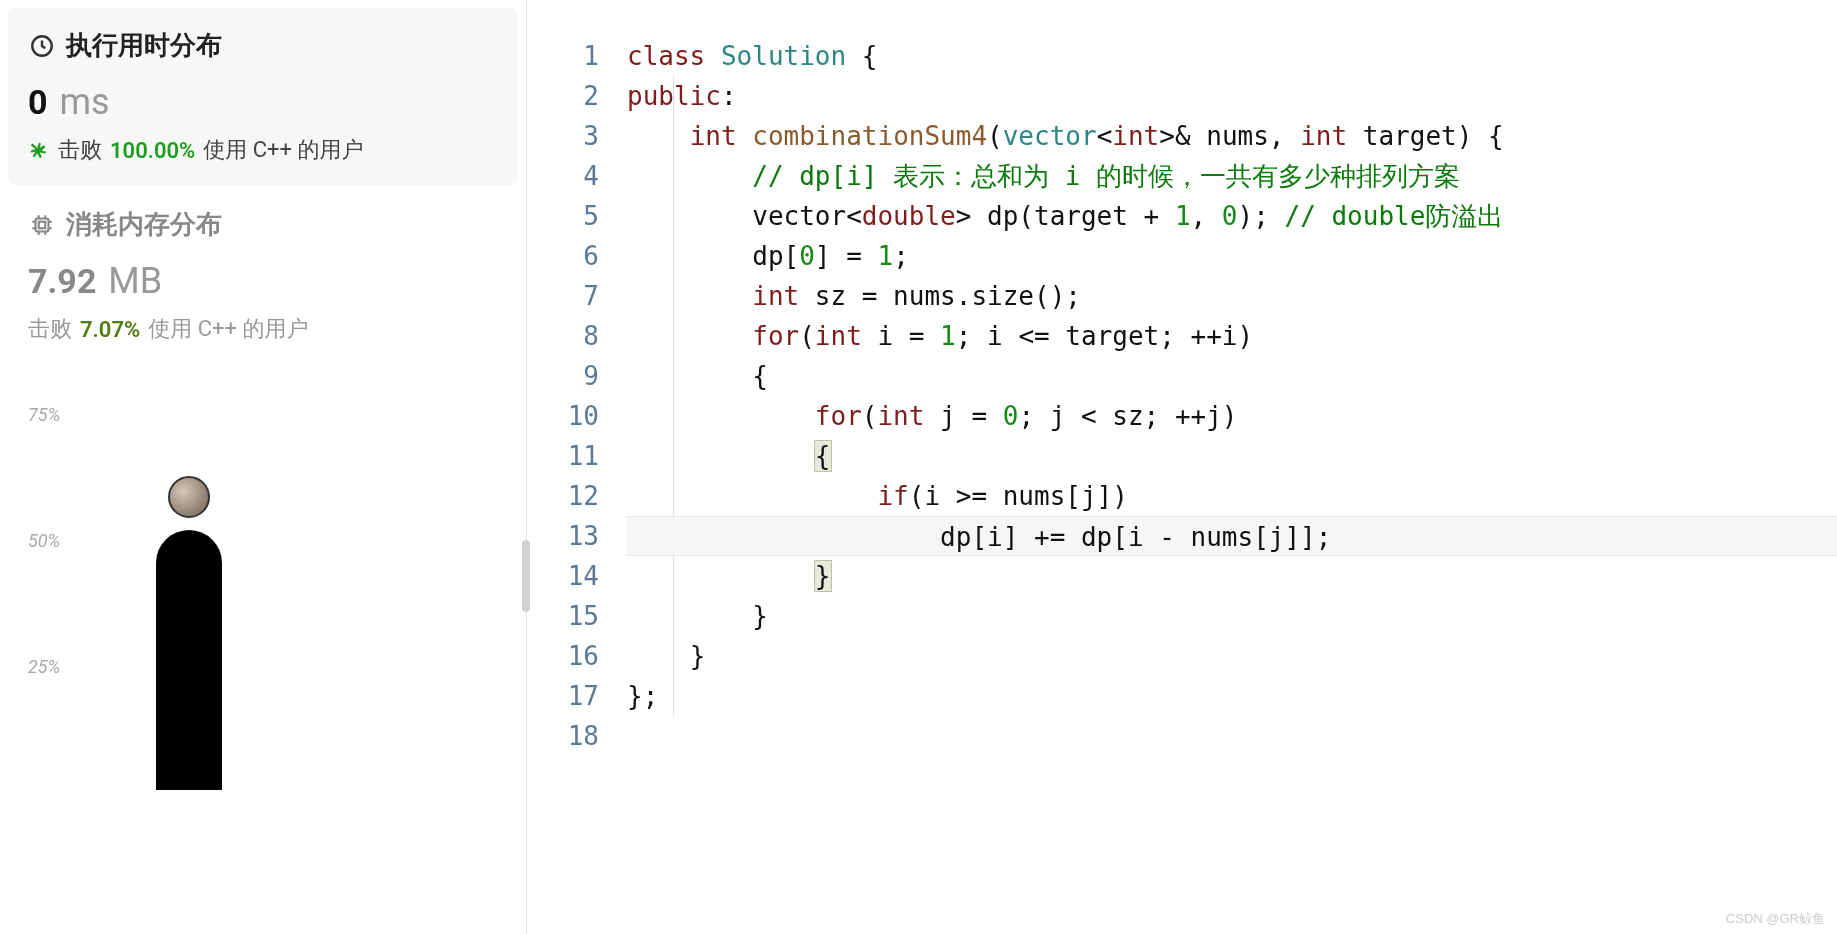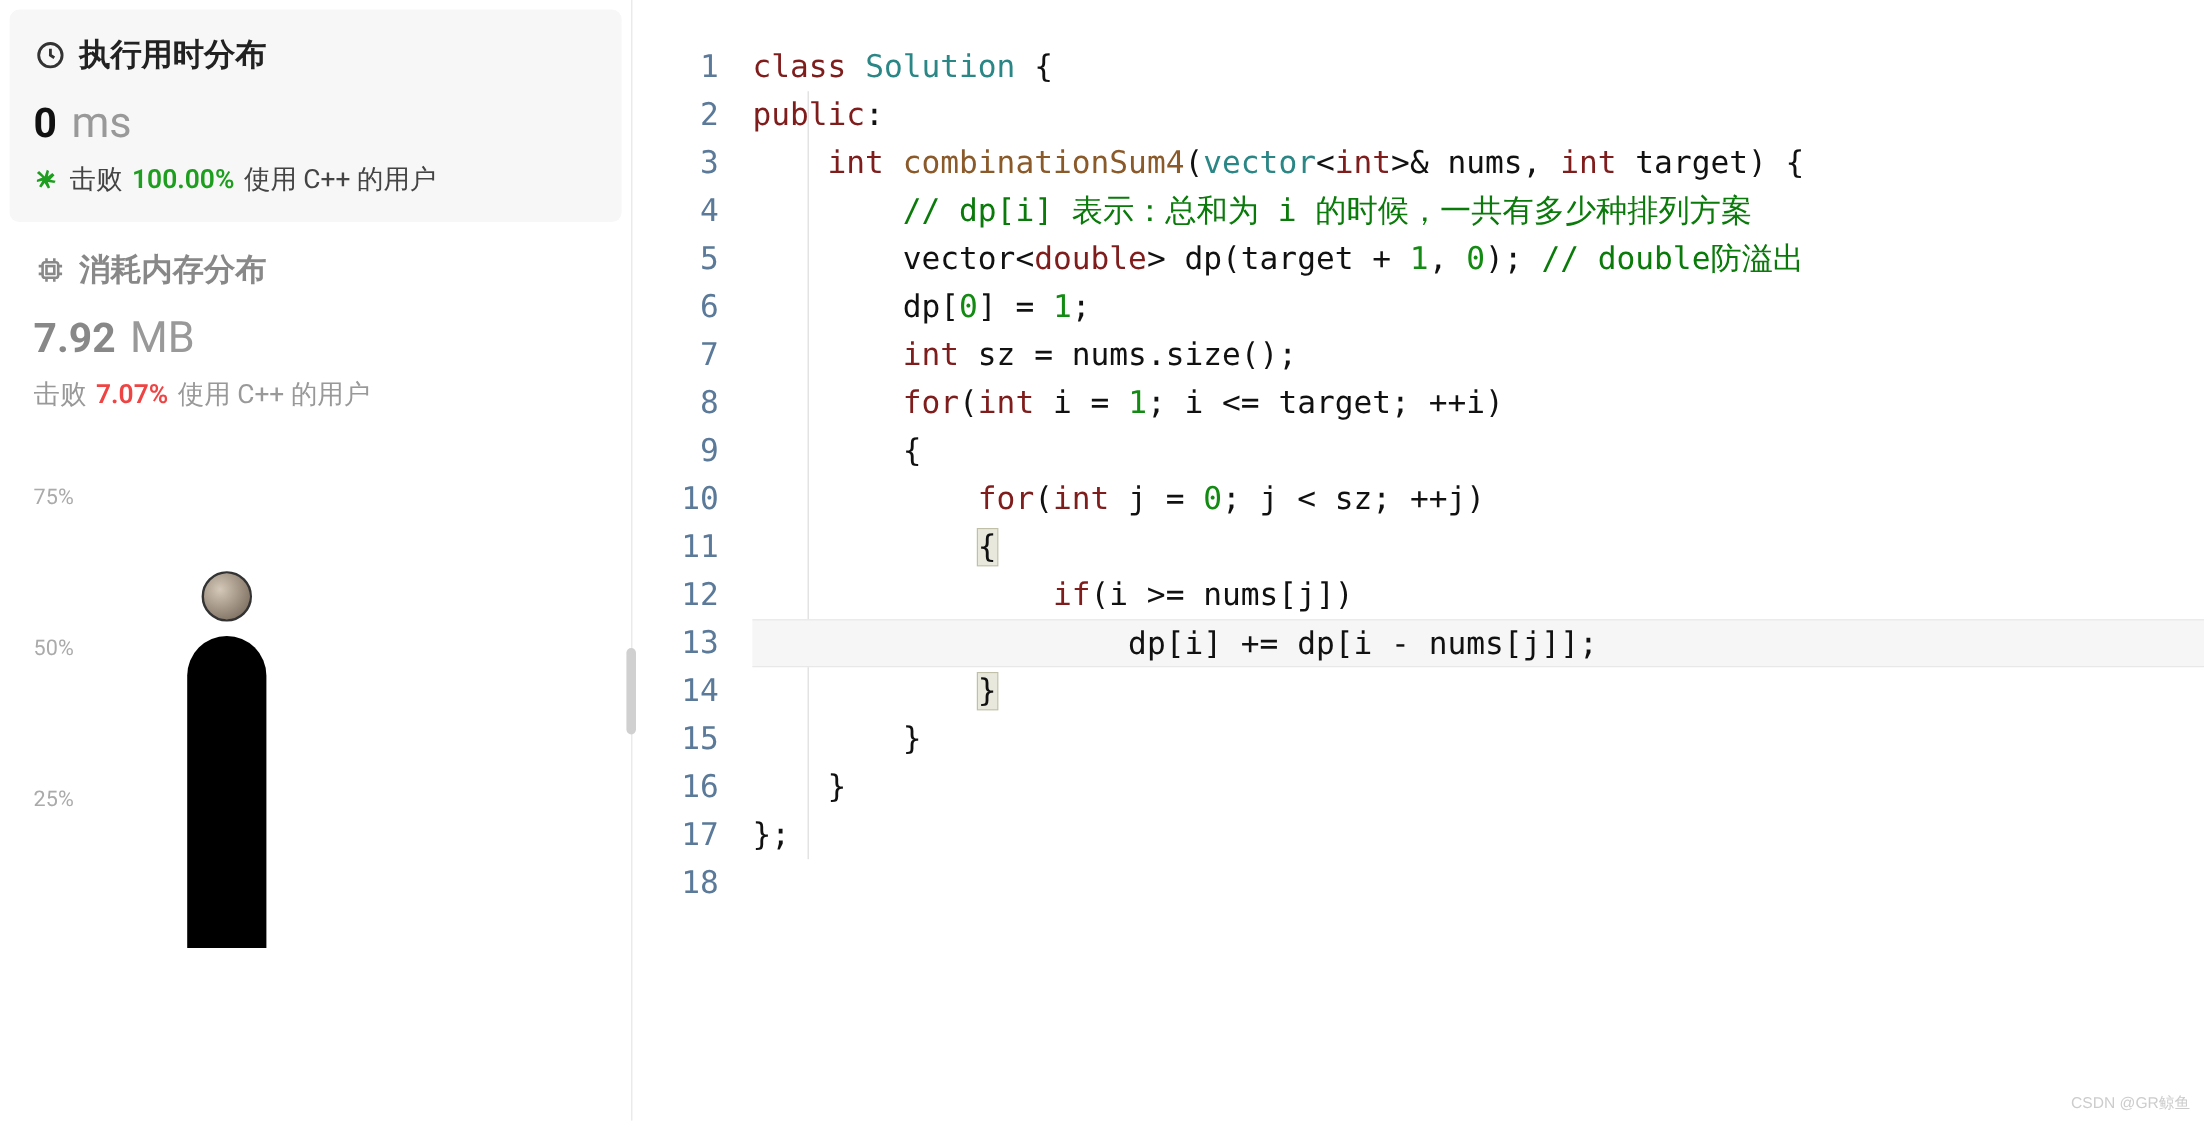--- a/index.html
+++ b/index.html
@@ -60,31 +60,32 @@
       display: flex;
       align-items: center;
       gap: 8px;
       font-size: 22px;
       color: #444;
     }
     .beat-row.muted { color: #999; }
     .hand-icon { color: #1e9e1e; font-size: 22px; }
     .pct-strong { color: #1e9e1e; font-weight: 600; }
     .pct-normal { color: #333; font-weight: 600; }
-    .beat-row.muted .pct-normal { color: #ef4444; text-align: right; }
+    .beat-row.muted .pct-normal { color: #4d7c0f; text-align: right; }
     .chart-area {
       margin-top: 48px;
       position: relative;
       height: 290px;
     }
     .y-tick {
       position: absolute;
       left: 0;
       font-size: 18px;
       color: #aaa;
+      font-style: italic;
     }
     .avatar {
       position: absolute;
       left: 140px;
       top: 72px;
       width: 42px;
       height: 42px;
       border-radius: 50%;
       background: radial-gradient(circle at 35% 35%, #d4c8b8, #6b5d4f);
       border: 2px solid #333;

